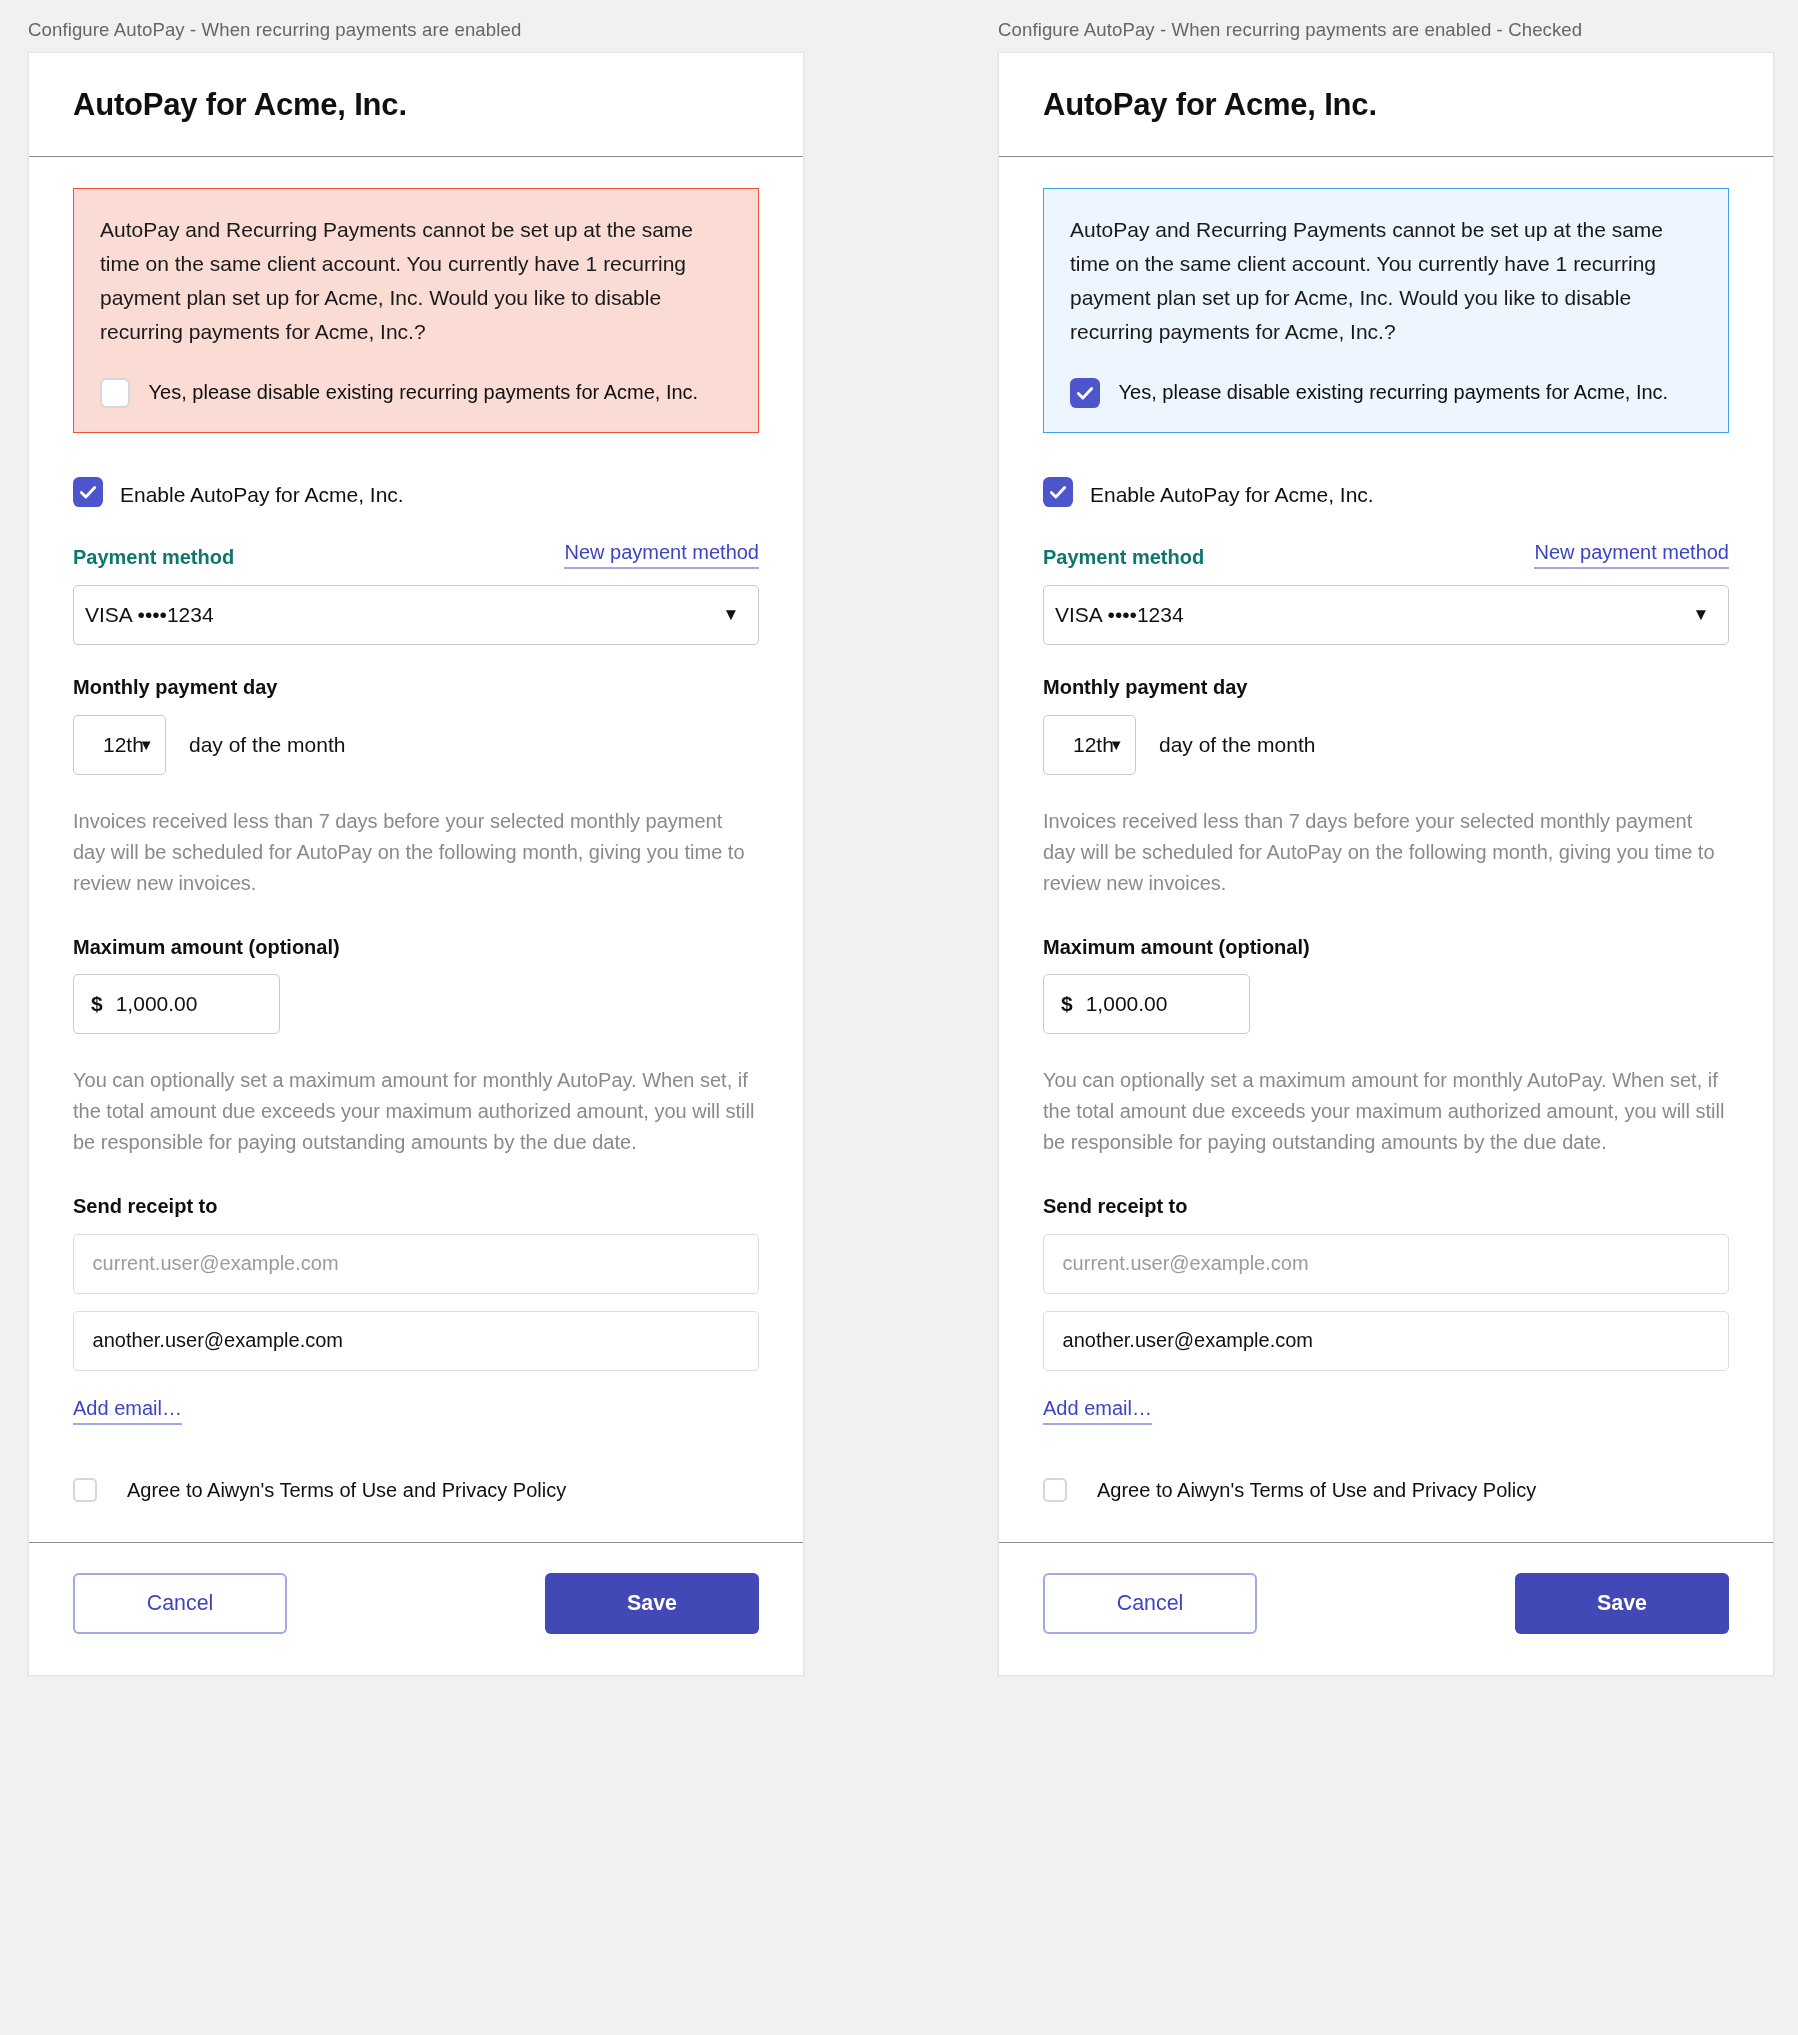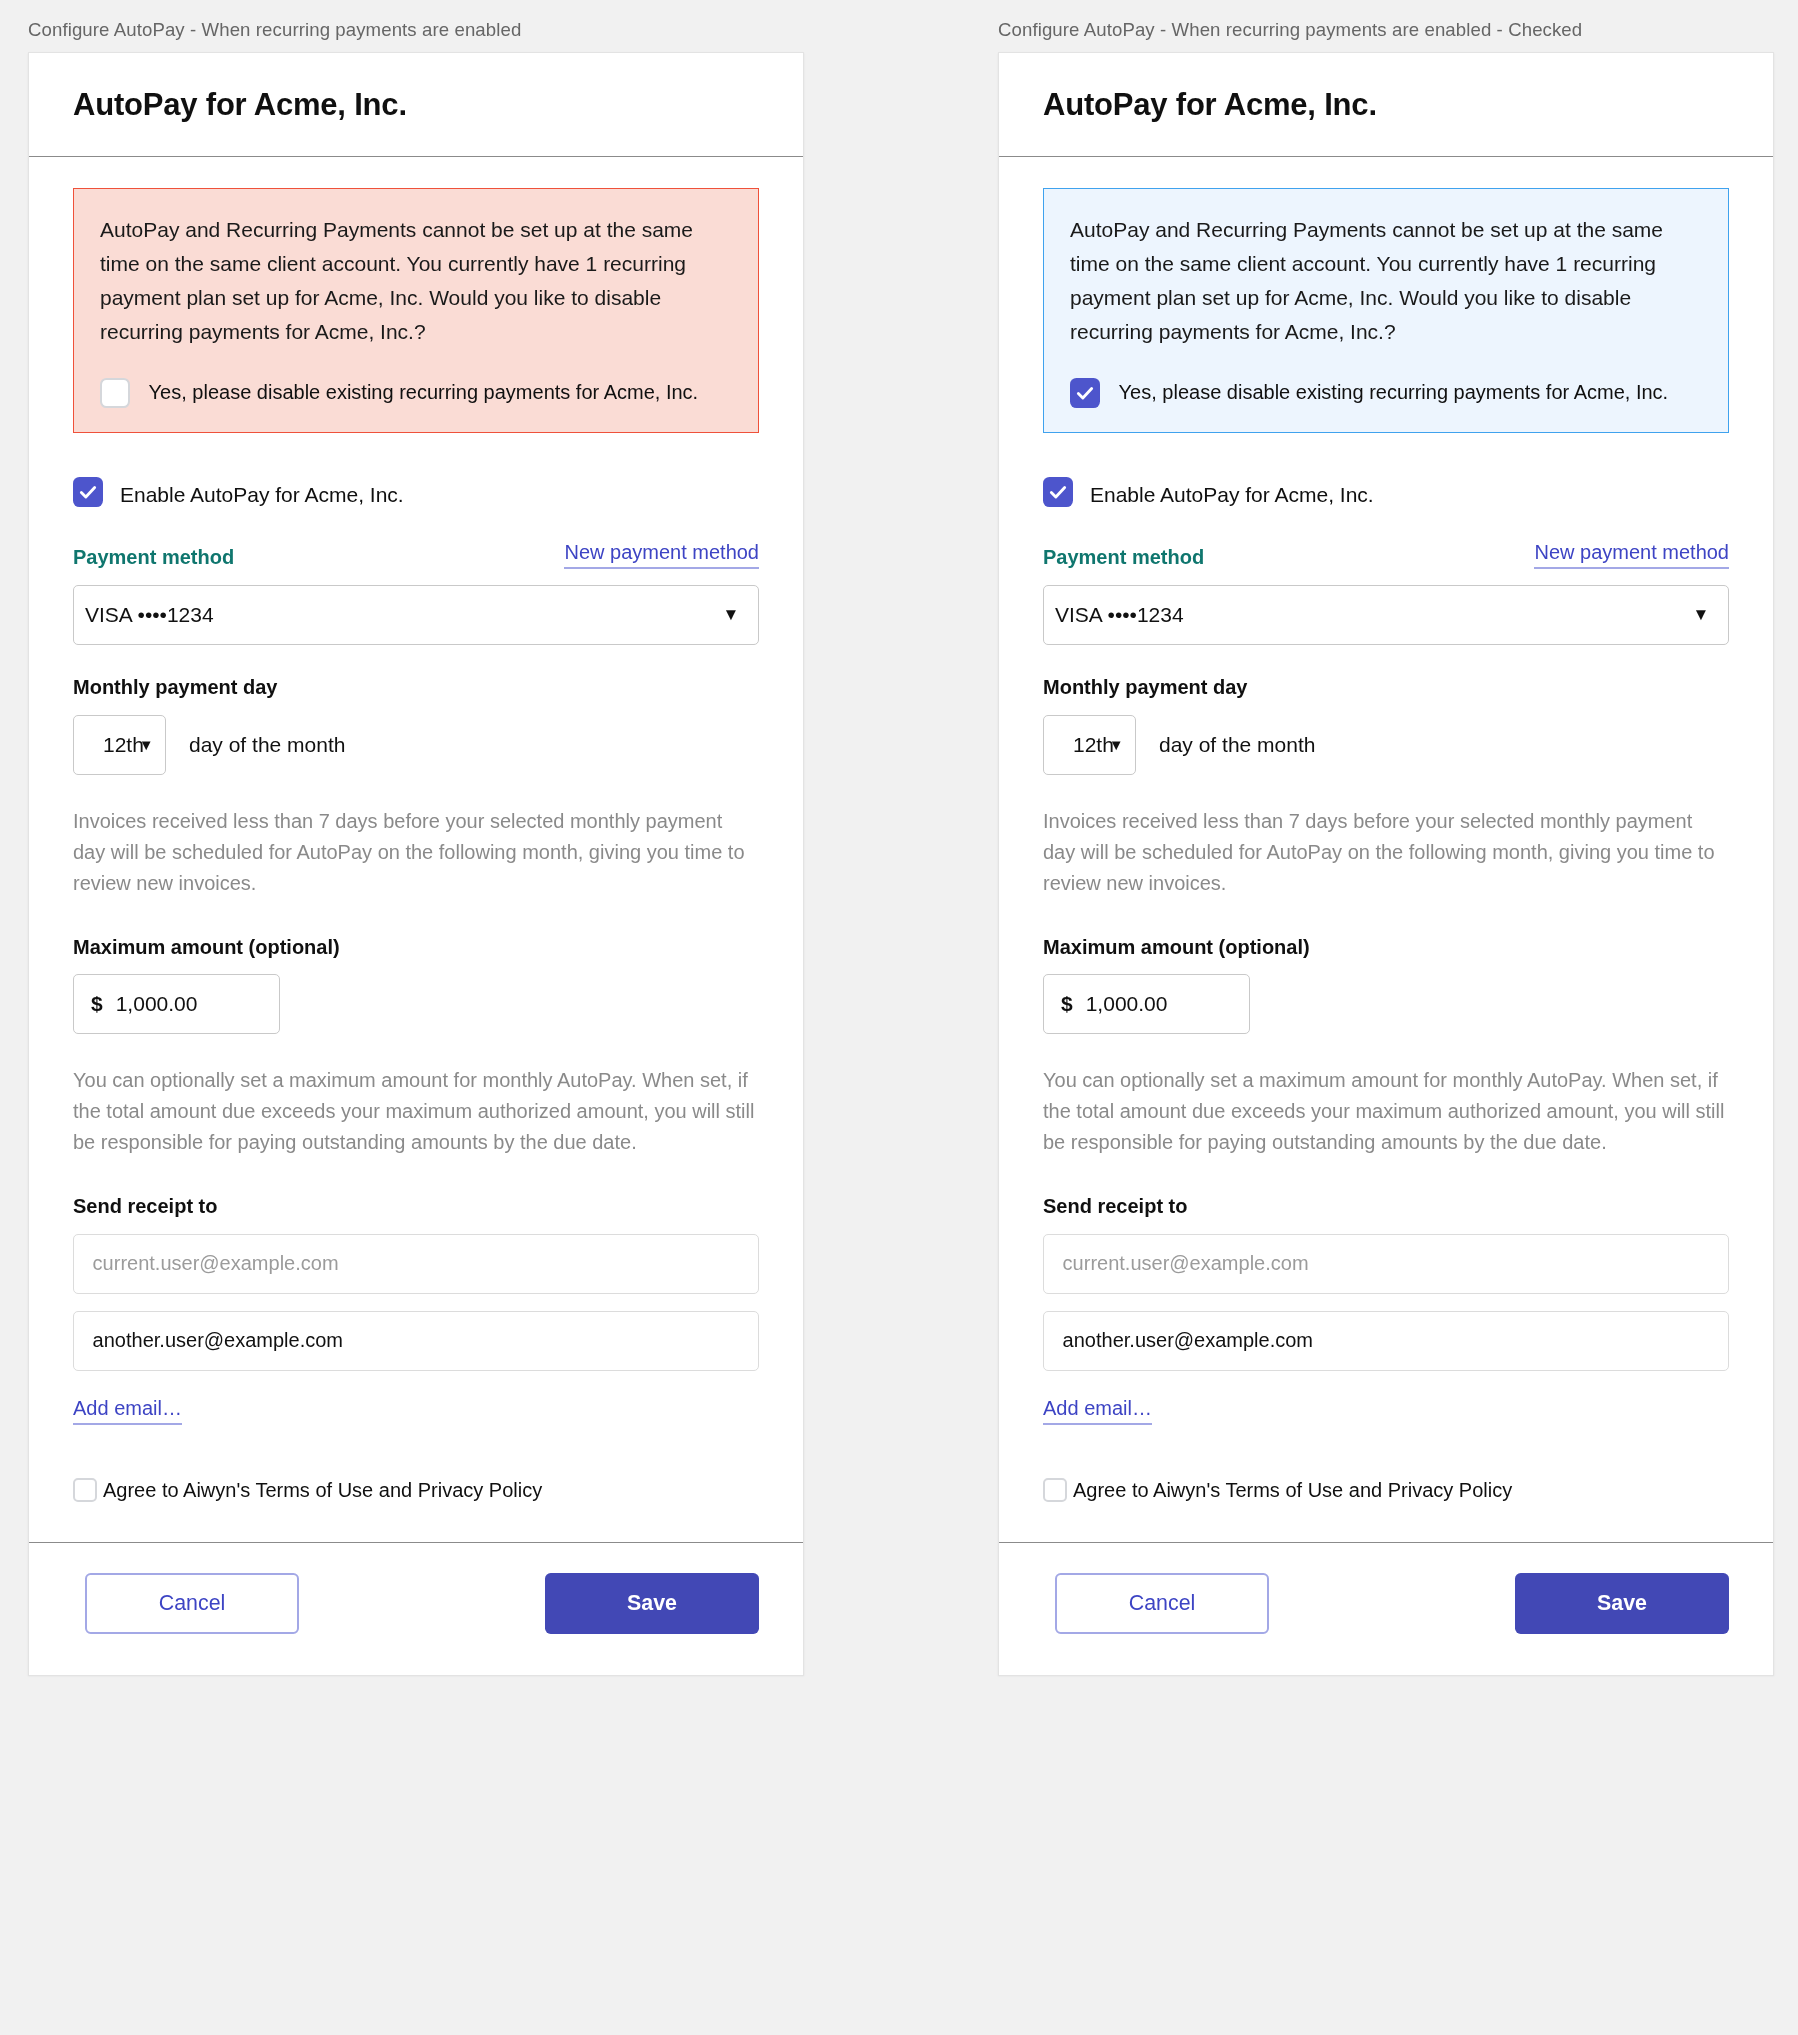--- a/index.html
+++ b/index.html
@@ -230,26 +230,26 @@
   }
 
   .terms-row {
     display: flex;
     align-items: center;
     margin-top: 53px;
   }
   .terms-row .lbl {
     font-size: 20px;
     color: #101010;
-    margin-left: 6px;
+    margin-left: 30px;
   }
 
   .card-footer {
     border-top: 1.4px solid #8b8b8b;
-    padding: 30px 44px 41px 56px;
+    padding: 30px 44px 41px 44px;
     display: flex;
     justify-content: space-between;
     align-items: center;
   }
   .btn {
     height: 61px;
     border-radius: 5.7px;
     font-size: 21.4px;
     display: inline-flex;
     align-items: center;

